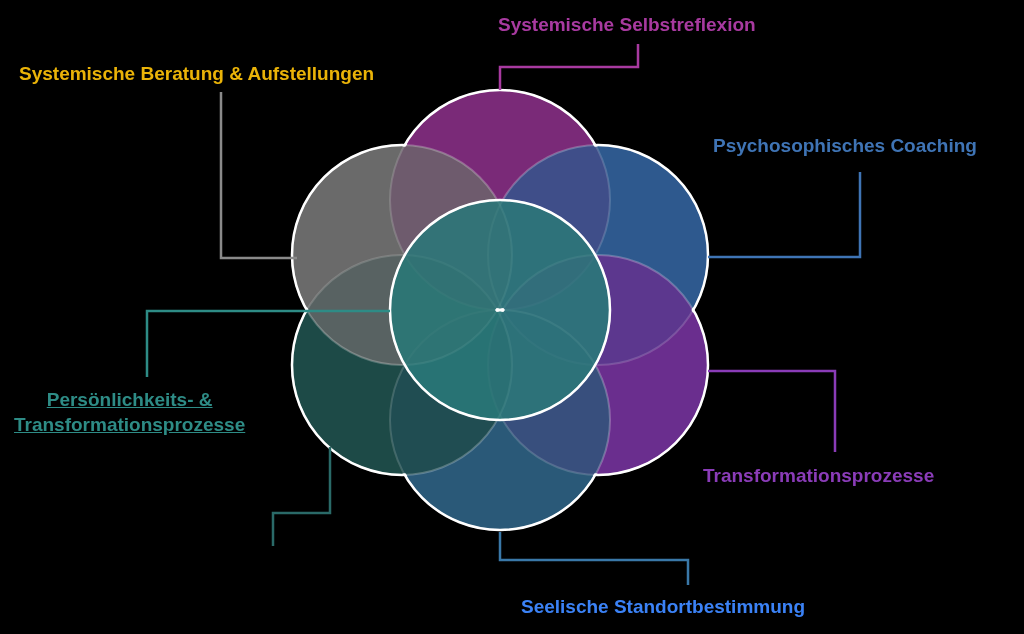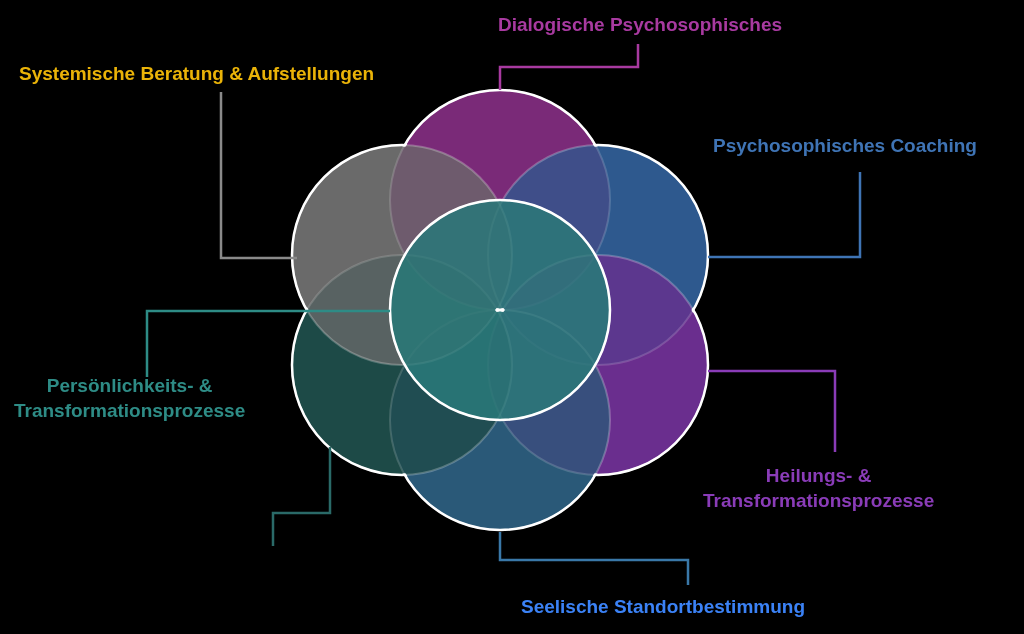--- a/index.html
+++ b/index.html
@@ -100,33 +100,32 @@
       <polyline points="860,172 860,257 708,257" fill="none" stroke="#3f74b5" stroke-width="2.5"></polyline>
       <polyline points="708,371 835,371 835,452" fill="none" stroke="#8a3cb8" stroke-width="2.5"></polyline>
       <polyline points="500,532 500,560 688,560 688,585" fill="none" stroke="#3a78a8" stroke-width="2.5"></polyline>
       <polyline points="330,447 330,513 273,513 273,546" fill="none" stroke="#2a6a68" stroke-width="2.5"></polyline>
       <polyline points="390,311 147,311 147,377" fill="none" stroke="#2e8c86" stroke-width="2.5"></polyline>
       <polyline points="221,92 221,258 297,258" fill="none" stroke="#8a8a8a" stroke-width="2.5"></polyline>
     </g>
 </svg>
 
 <div class="lbl" style="left: 498px; top: 12px; color: rgb(168, 58, 160);">
-  <span>Dialogische Psychosophisches</span>
+  <span>Systemische Selbstreflexion</span>
 </div>
 <div class="lbl" style="left: 713px; top: 133px; color: rgb(63, 116, 181);">
   <span>Psychosophisches Coaching</span>
 </div>
 <div class="lbl" style="left: 703px; top: 463px; color: rgb(138, 60, 184);">
-  <span>Heilungs- &amp;</span>
   <span>Transformationsprozesse</span>
 </div>
 <div class="lbl" style="left: 521px; top: 594px; color: #3b82f6;">
   <span>Seelische Standortbestimmung</span>
 </div>
 <div class="lbl" style="left: 152px; top: 556px; color: rgb(42, 106, 104);">
 </div>
-<div class="lbl" style="left: 14px; top: 373px; color: rgb(46, 140, 134);">
+<div class="lbl" style="left: 14px; top: 387px; color: rgb(46, 140, 134); text-decoration: underline;">
   <span>Persönlichkeits- &amp;</span>
   <span>Transformationsprozesse</span>
 </div>
 <div class="lbl" style="left: 19px; top: 61px; color: #eab308;">
   <span>Systemische Beratung &amp; Aufstellungen</span>
 </div>
 
 </body></html>

